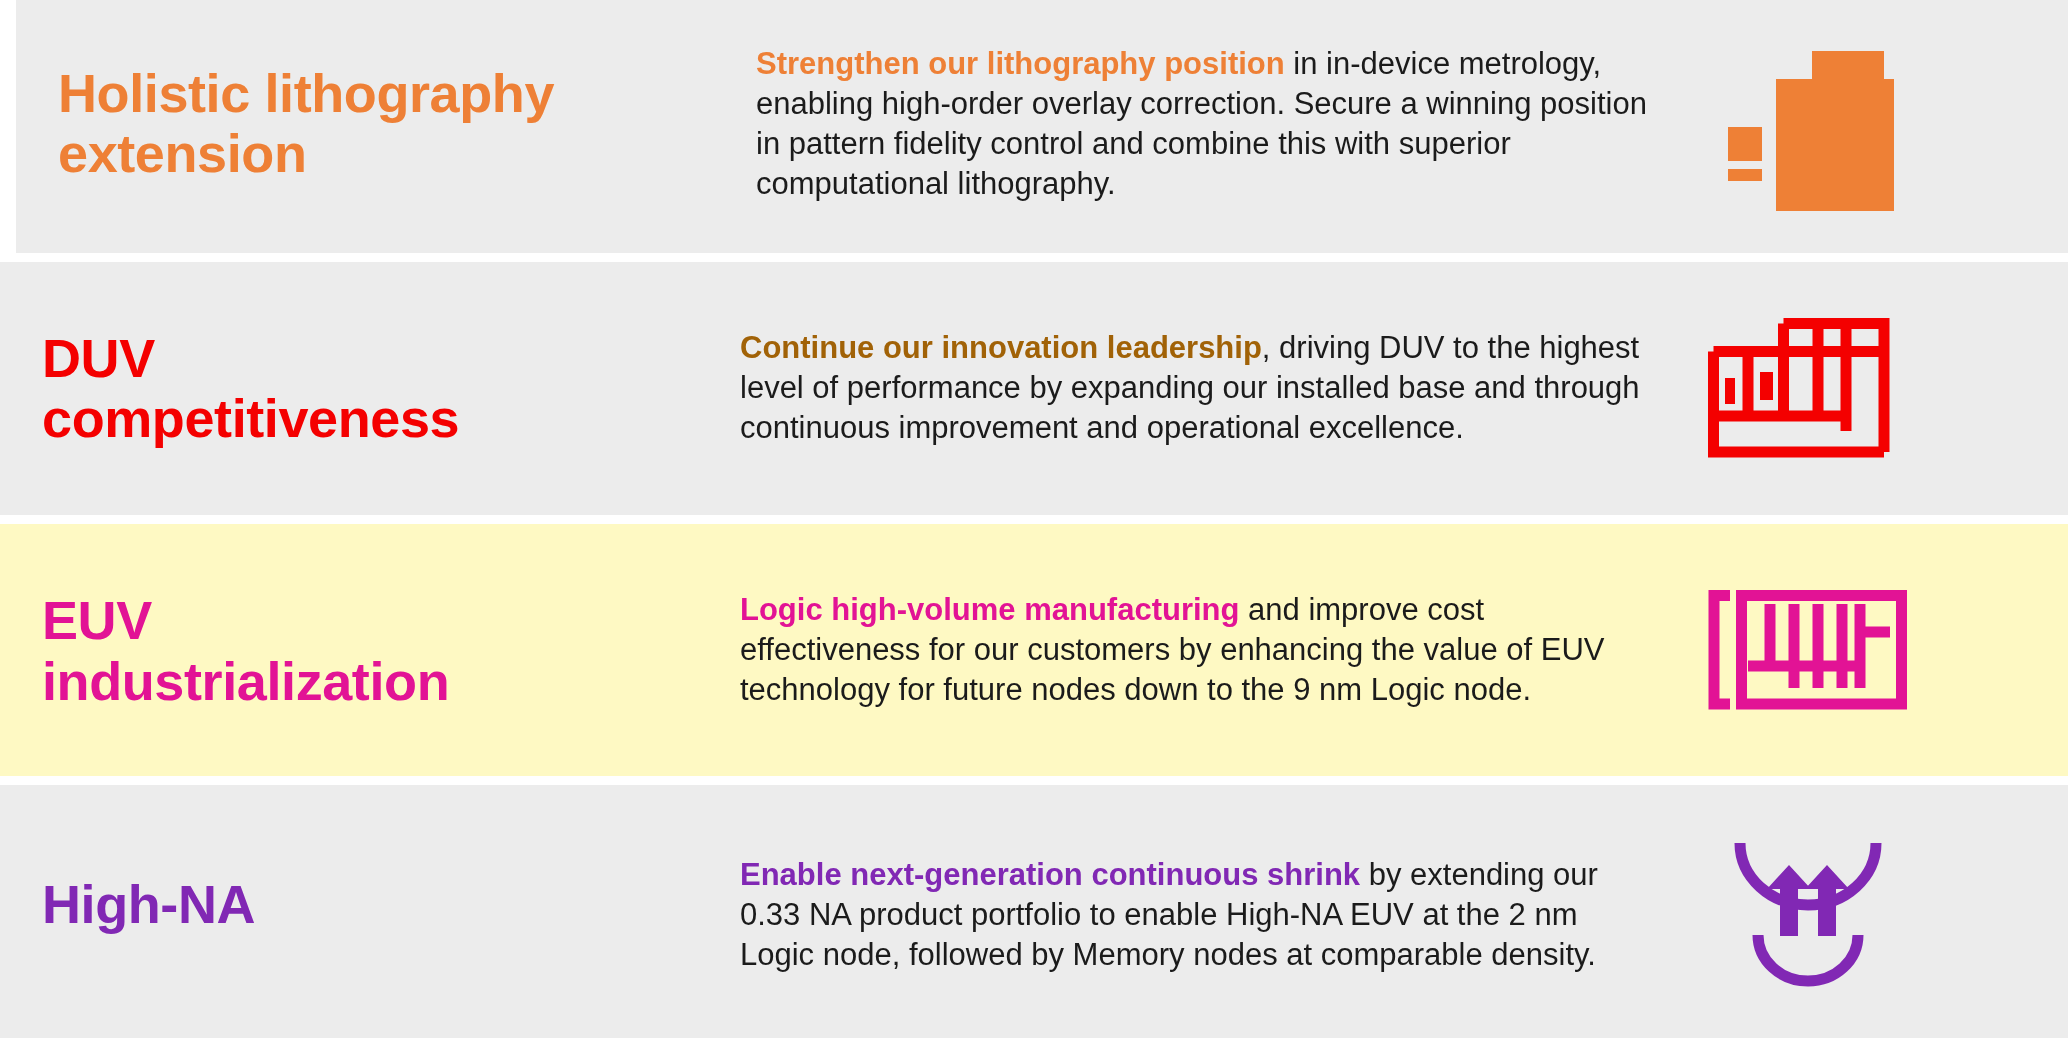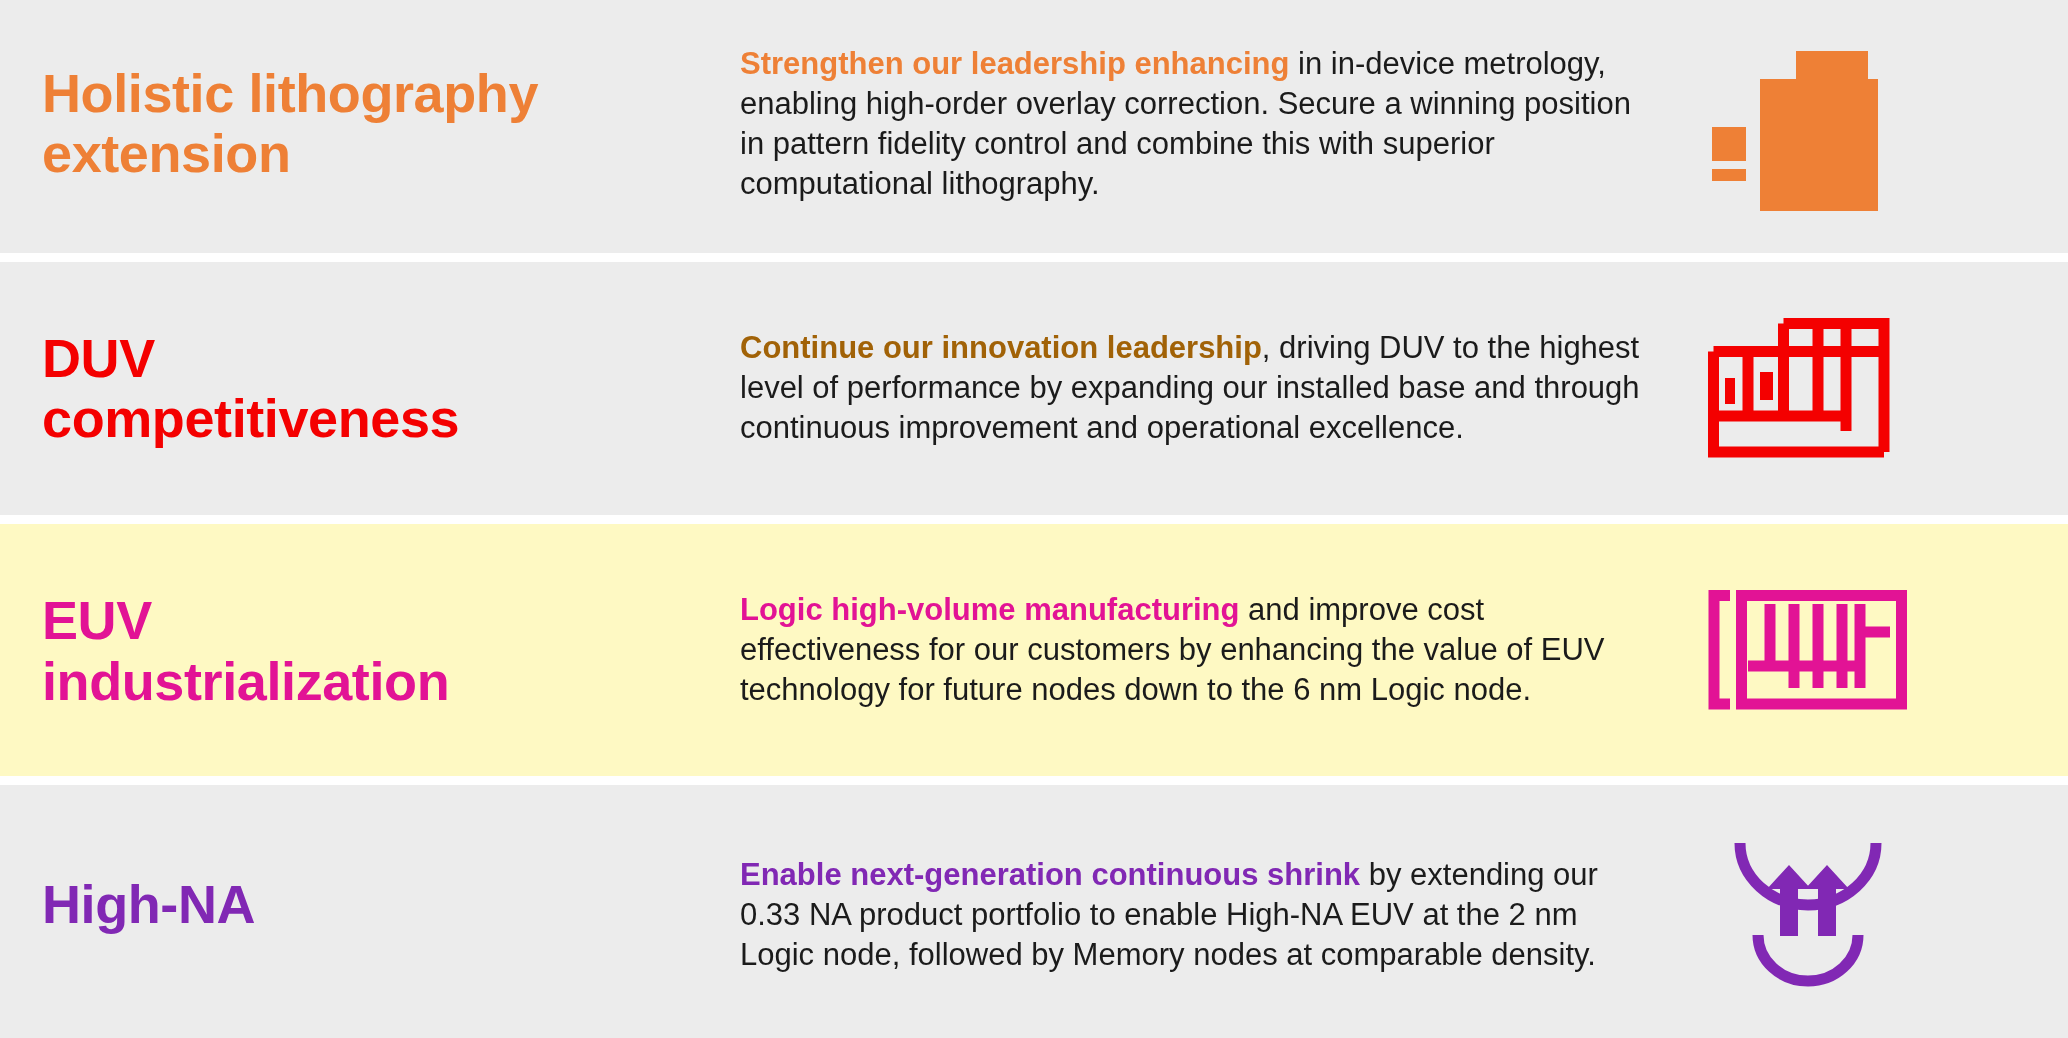--- a/index.html
+++ b/index.html
@@ -89,27 +89,27 @@
   .row-2 .title-col { margin-top: 0; }
   .row-3 .title-col { margin-top: 2px; }
   .row-4 .title-col { margin-top: -14px; }
   .row-4 .body-col  { margin-top: 6px; }
 </style>
 </head>
 <body style="background: rgb(255, 255, 255);">
 
 <div id="board">
 
-  <section class="row row-1" style="background: rgb(236, 236, 236);">
+  <section class="row row-1" style="background: rgb(236, 236, 236); margin-left: 16px;">
     <div class="title-col">
       <h2 class="pillar-title" style="color: rgb(238, 128, 54);">Holistic lithography
 extension</h2>
     </div>
     <div class="body-col">
-      <p class="pillar-body" style="color: rgb(27, 27, 27);"><span class="lead" style="color: rgb(238, 128, 54);">Strengthen our leadership enhancing</span><span> in in-device metrology, enabling high-order overlay correction. Secure a winning position in pattern fidelity control and combine this with superior computational lithography.</span></p>
+      <p class="pillar-body" style="color: rgb(27, 27, 27);"><span class="lead" style="color: rgb(238, 128, 54);">Strengthen our lithography position</span><span> in in-device metrology, enabling high-order overlay correction. Secure a winning position in pattern fidelity control and combine this with superior computational lithography.</span></p>
     </div>
     <div class="icon-col">
       <svg width="200" height="170" viewBox="0 0 200 170" aria-hidden="true">
         <g fill="#ee8036">
 
           <path d="M4 86 h34 v34 h-34 z M15 97 h12 v12 h-12 z"></path>
 
           <rect x="4" y="128" width="34" height="12"></rect>
 
           <path d="M88 10 h72 v34 h-72 z M99 21 h14 v23 h-14 z M117 21 h14 v23 h-14 z M135 21 h14 v23 h-14 z"></path>
@@ -159,21 +159,21 @@
       </svg>
     </div>
   </section>
 
   <section class="row row-3" style="background: #fef9c3;">
     <div class="title-col">
       <h2 class="pillar-title" style="color: rgb(226, 19, 149);">EUV
 industrialization</h2>
     </div>
     <div class="body-col">
-      <p class="pillar-body" style="color: rgb(27, 27, 27);"><span class="lead" style="color: rgb(226, 19, 149);">Logic high-volume manufacturing</span><span> and improve cost effectiveness for our customers by enhancing the value of EUV technology for future nodes down to the 6 nm Logic node.</span></p>
+      <p class="pillar-body" style="color: rgb(27, 27, 27);"><span class="lead" style="color: rgb(226, 19, 149);">Logic high-volume manufacturing</span><span> and improve cost effectiveness for our customers by enhancing the value of EUV technology for future nodes down to the 9 nm Logic node.</span></p>
     </div>
     <div class="icon-col">
       <svg width="200" height="120" viewBox="0 0 200 120" aria-hidden="true">
         <g fill="none" stroke="#e21395" stroke-width="11">
 
           <path d="M22 5.5 H6 V114 H22"></path>
 
           <rect x="33.5" y="5.5" width="160" height="108.5"></rect>
 
           <path d="M62 14 V76"></path>

